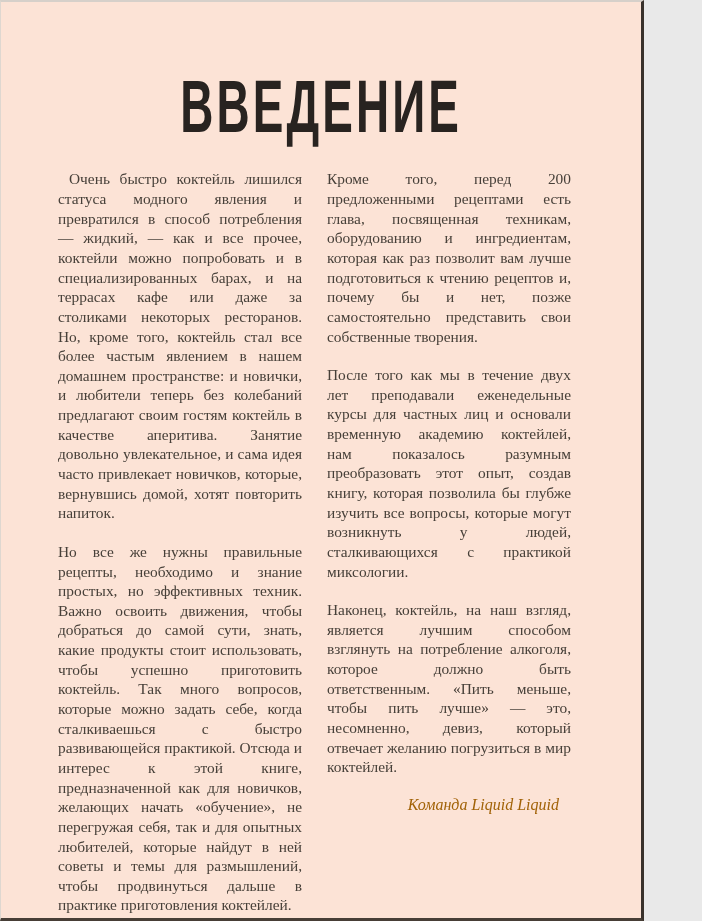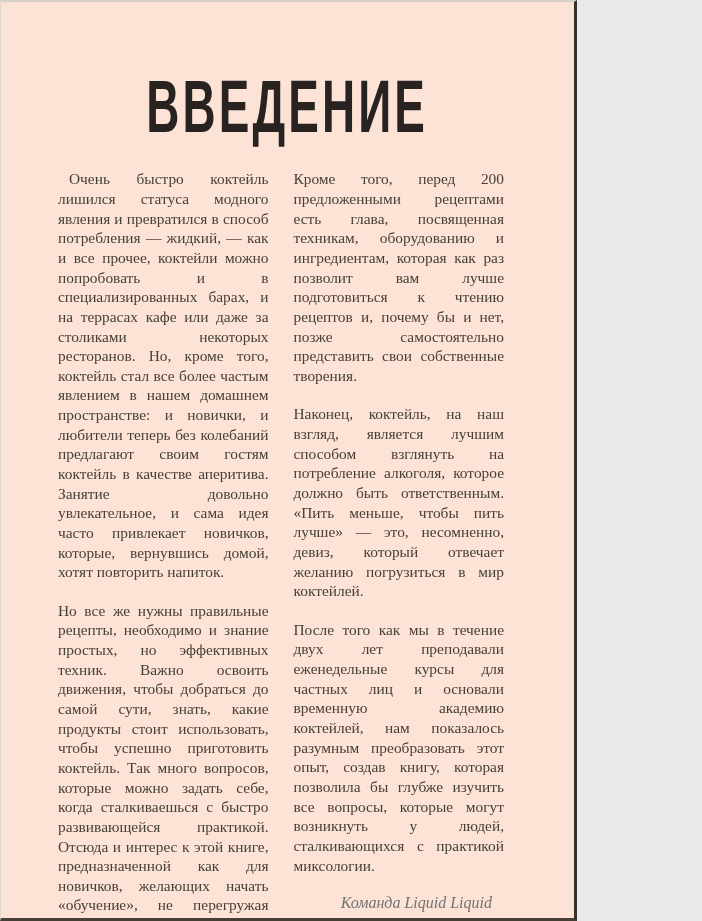--- a/index.html
+++ b/index.html
@@ -3,21 +3,21 @@
 <meta charset="utf-8">
 <style>
   html, body {
     margin: 0;
     padding: 0;
     background: #e9e9e9;
     font-family: "Liberation Serif", serif;
   }
   .page {
     position: relative;
-    width: 577px;
+    width: 644px;
     height: 921px;
     box-sizing: border-box;
     background: #fce3d6;
     border-top: 2px solid #d6d0ca;
     border-left: 1px solid #ded7d0;
     border-right: 3px solid #39312b;
     border-bottom: 3px solid #473e36;
     overflow: hidden;
   }
   .title-wrap {
@@ -57,38 +57,38 @@
     text-justify: inter-word;
   }
   .col p.first-par {
     text-indent: 11px;
   }
   .signature {
     margin-top: 4px;
     text-align: right;
     font-style: italic;
     font-size: 16px;
-    color: #737373;
+    color: #a16207;
     padding-right: 12px;
   }
 </style>
 </head>
 <body>
 
 <div class="page">
   <div class="title-wrap">
     <h1 class="page-title">ВВЕДЕНИЕ</h1>
   </div>
 
   <div class="columns">
     <div class="col">
       <p class="first-par">Очень быстро коктейль лишился статуса модного явления и превратился в способ потребления — жидкий, — как и все прочее, коктейли можно попробовать и в специализированных барах, и на террасах кафе или даже за столиками некоторых ресторанов. Но, кроме того, коктейль стал все более частым явлением в нашем домашнем пространстве: и новички, и любители теперь без колебаний предлагают своим гостям коктейль в качестве аперитива. Занятие довольно увлекательное, и сама идея часто привлекает новичков, которые, вернувшись домой, хотят повторить напиток.</p>
       <p>Но все же нужны правильные рецепты, необходимо и знание простых, но эффективных техник. Важно освоить движения, чтобы добраться до самой сути, знать, какие продукты стоит использовать, чтобы успешно приготовить коктейль. Так много вопросов, которые можно задать себе, когда сталкиваешься с быстро развивающейся практикой. Отсюда и интерес к этой книге, предназначенной как для новичков, желающих начать «обучение», не перегружая себя, так и для опытных любителей, которые найдут в ней советы и темы для размышлений, чтобы продвинуться дальше в практике приготовления коктейлей.</p>
     </div>
 
     <div class="col">
       <p>Кроме того, перед 200 предложенными рецептами есть глава, посвященная техникам, оборудованию и ингредиентам, которая как раз позволит вам лучше подготовиться к чтению рецептов и, почему бы и нет, позже самостоятельно представить свои собственные творения.</p>
+      <p>После того как мы в течение двух лет преподавали еженедельные курсы для частных лиц и основали временную академию коктейлей, нам показалось разумным преобразовать этот опыт, создав книгу, которая позволила бы глубже изучить все вопросы, которые могут возникнуть у людей, сталкивающихся с практикой миксологии.</p>
       <p>Наконец, коктейль, на наш взгляд, является лучшим способом взглянуть на потребление алкоголя, которое должно быть ответственным. «Пить меньше, чтобы пить лучше» — это, несомненно, девиз, который отвечает желанию погрузиться в мир коктейлей.</p>
-      <p>После того как мы в течение двух лет преподавали еженедельные курсы для частных лиц и основали временную академию коктейлей, нам показалось разумным преобразовать этот опыт, создав книгу, которая позволила бы глубже изучить все вопросы, которые могут возникнуть у людей, сталкивающихся с практикой миксологии.</p>
       <div class="signature">Команда Liquid Liquid</div>
     </div>
   </div>
 </div>
 
 </body></html>

